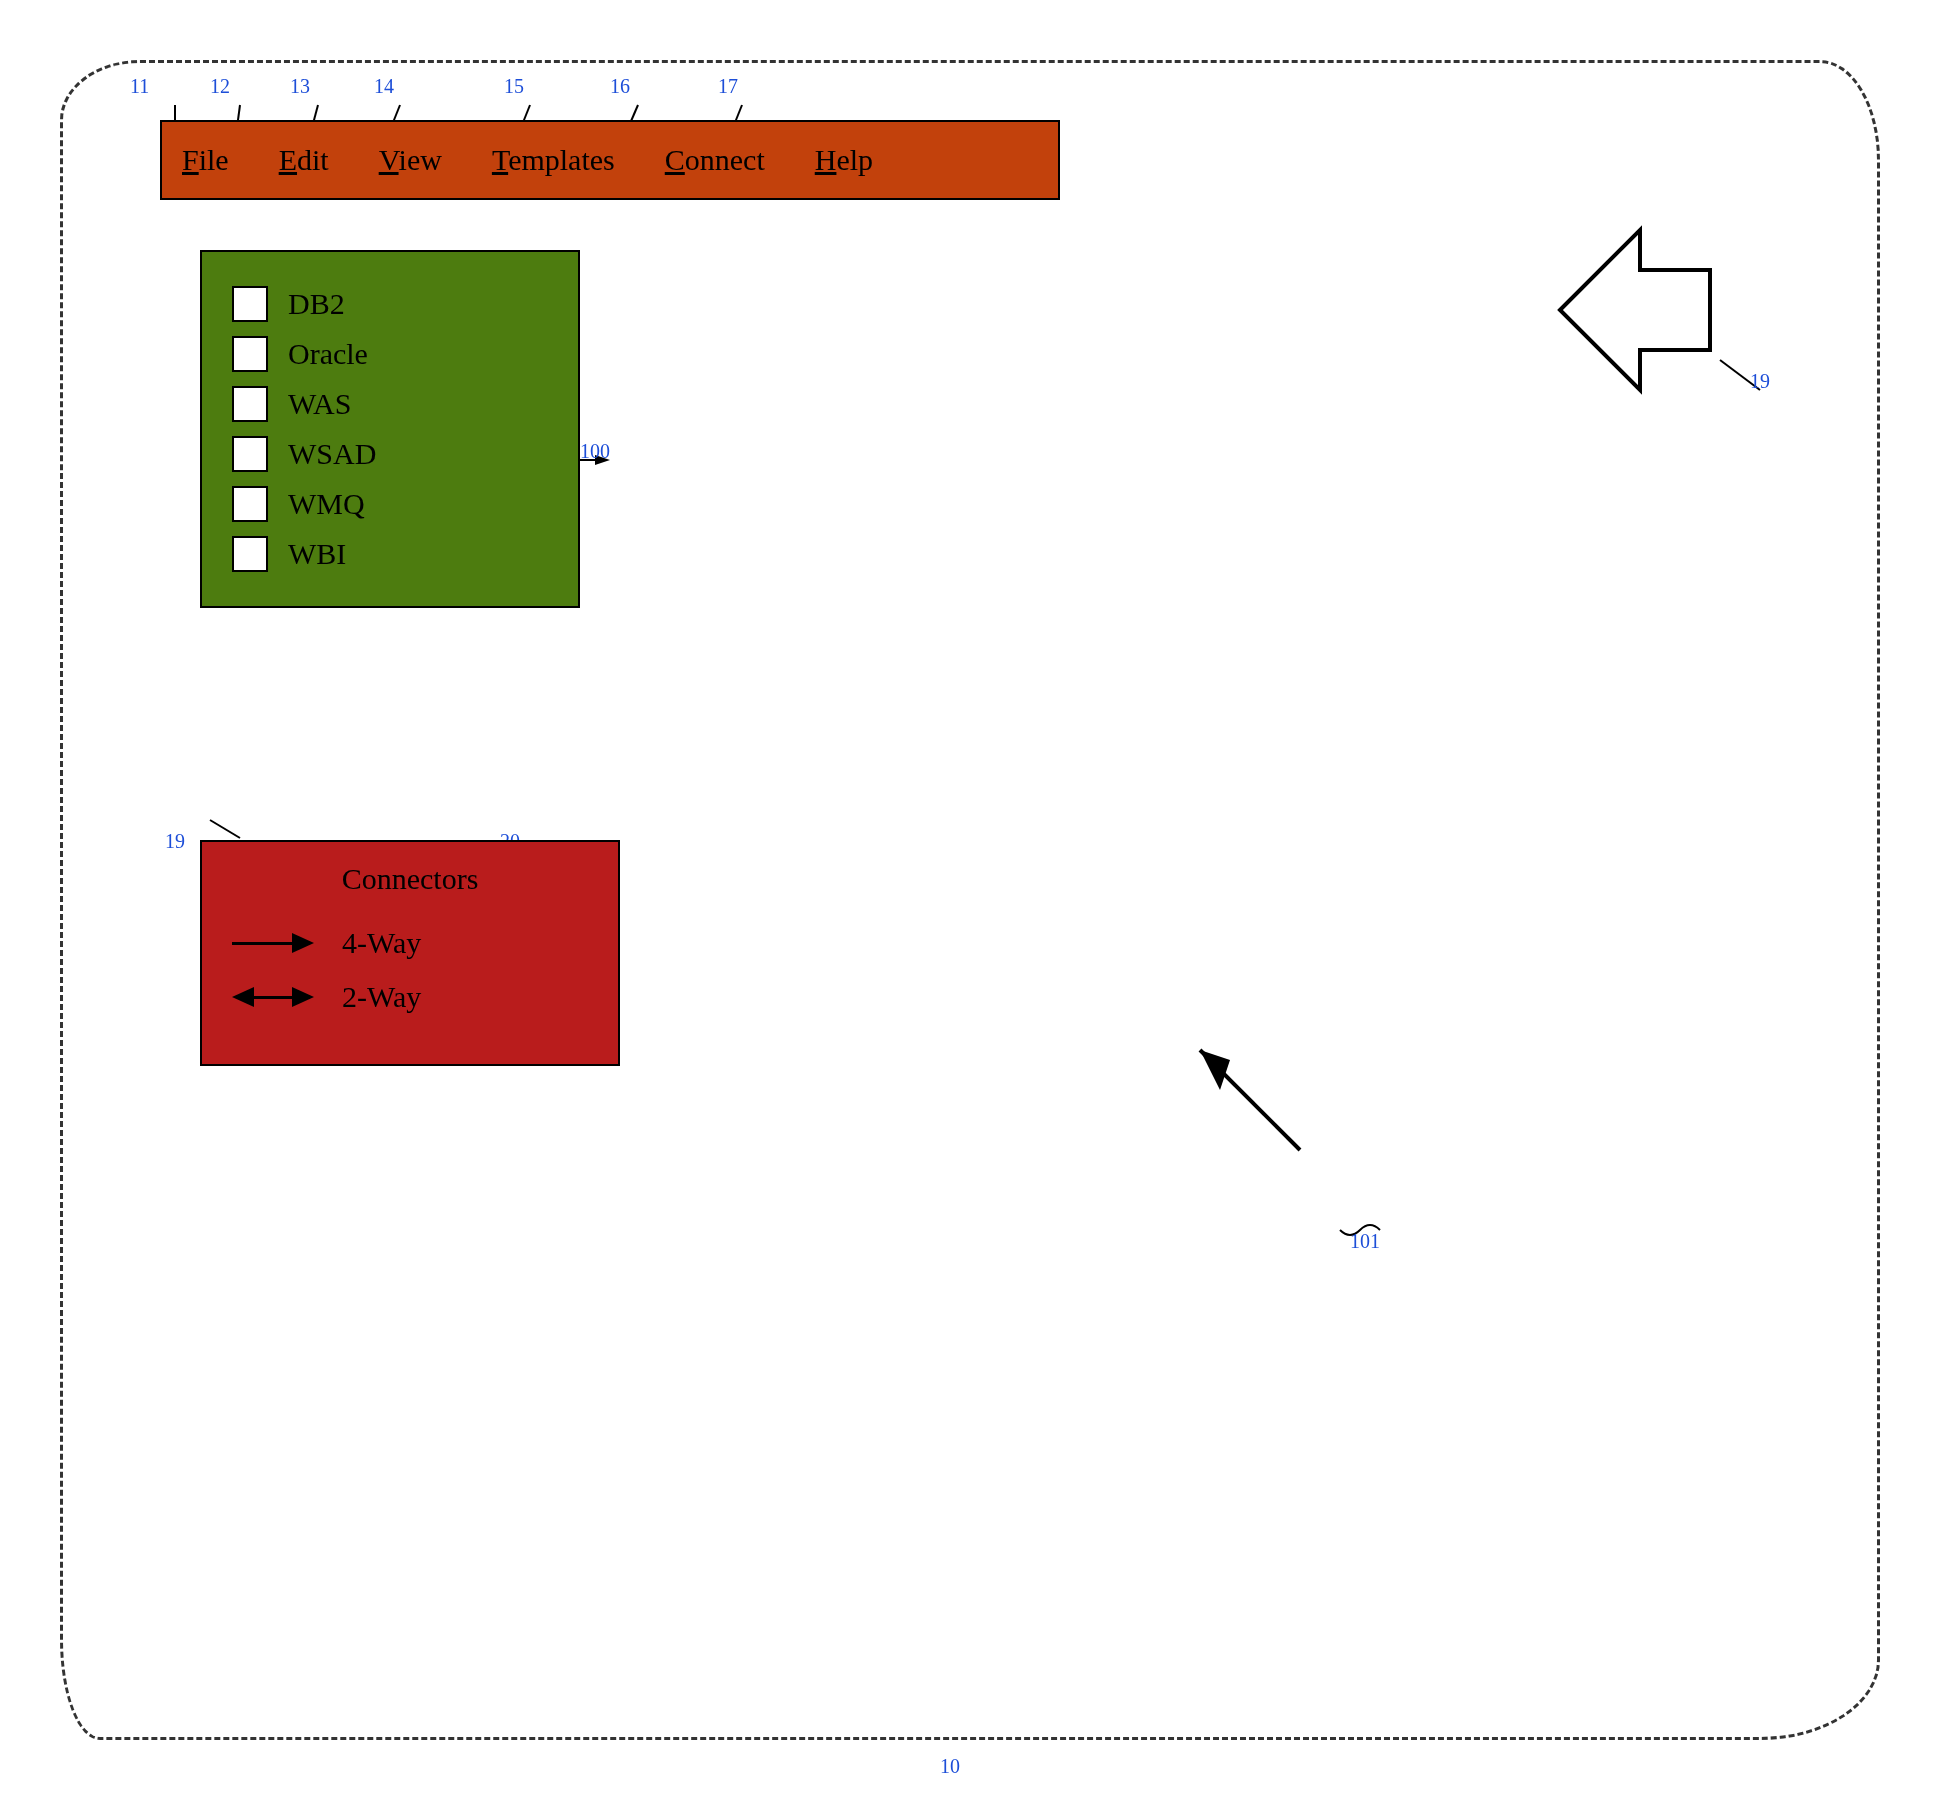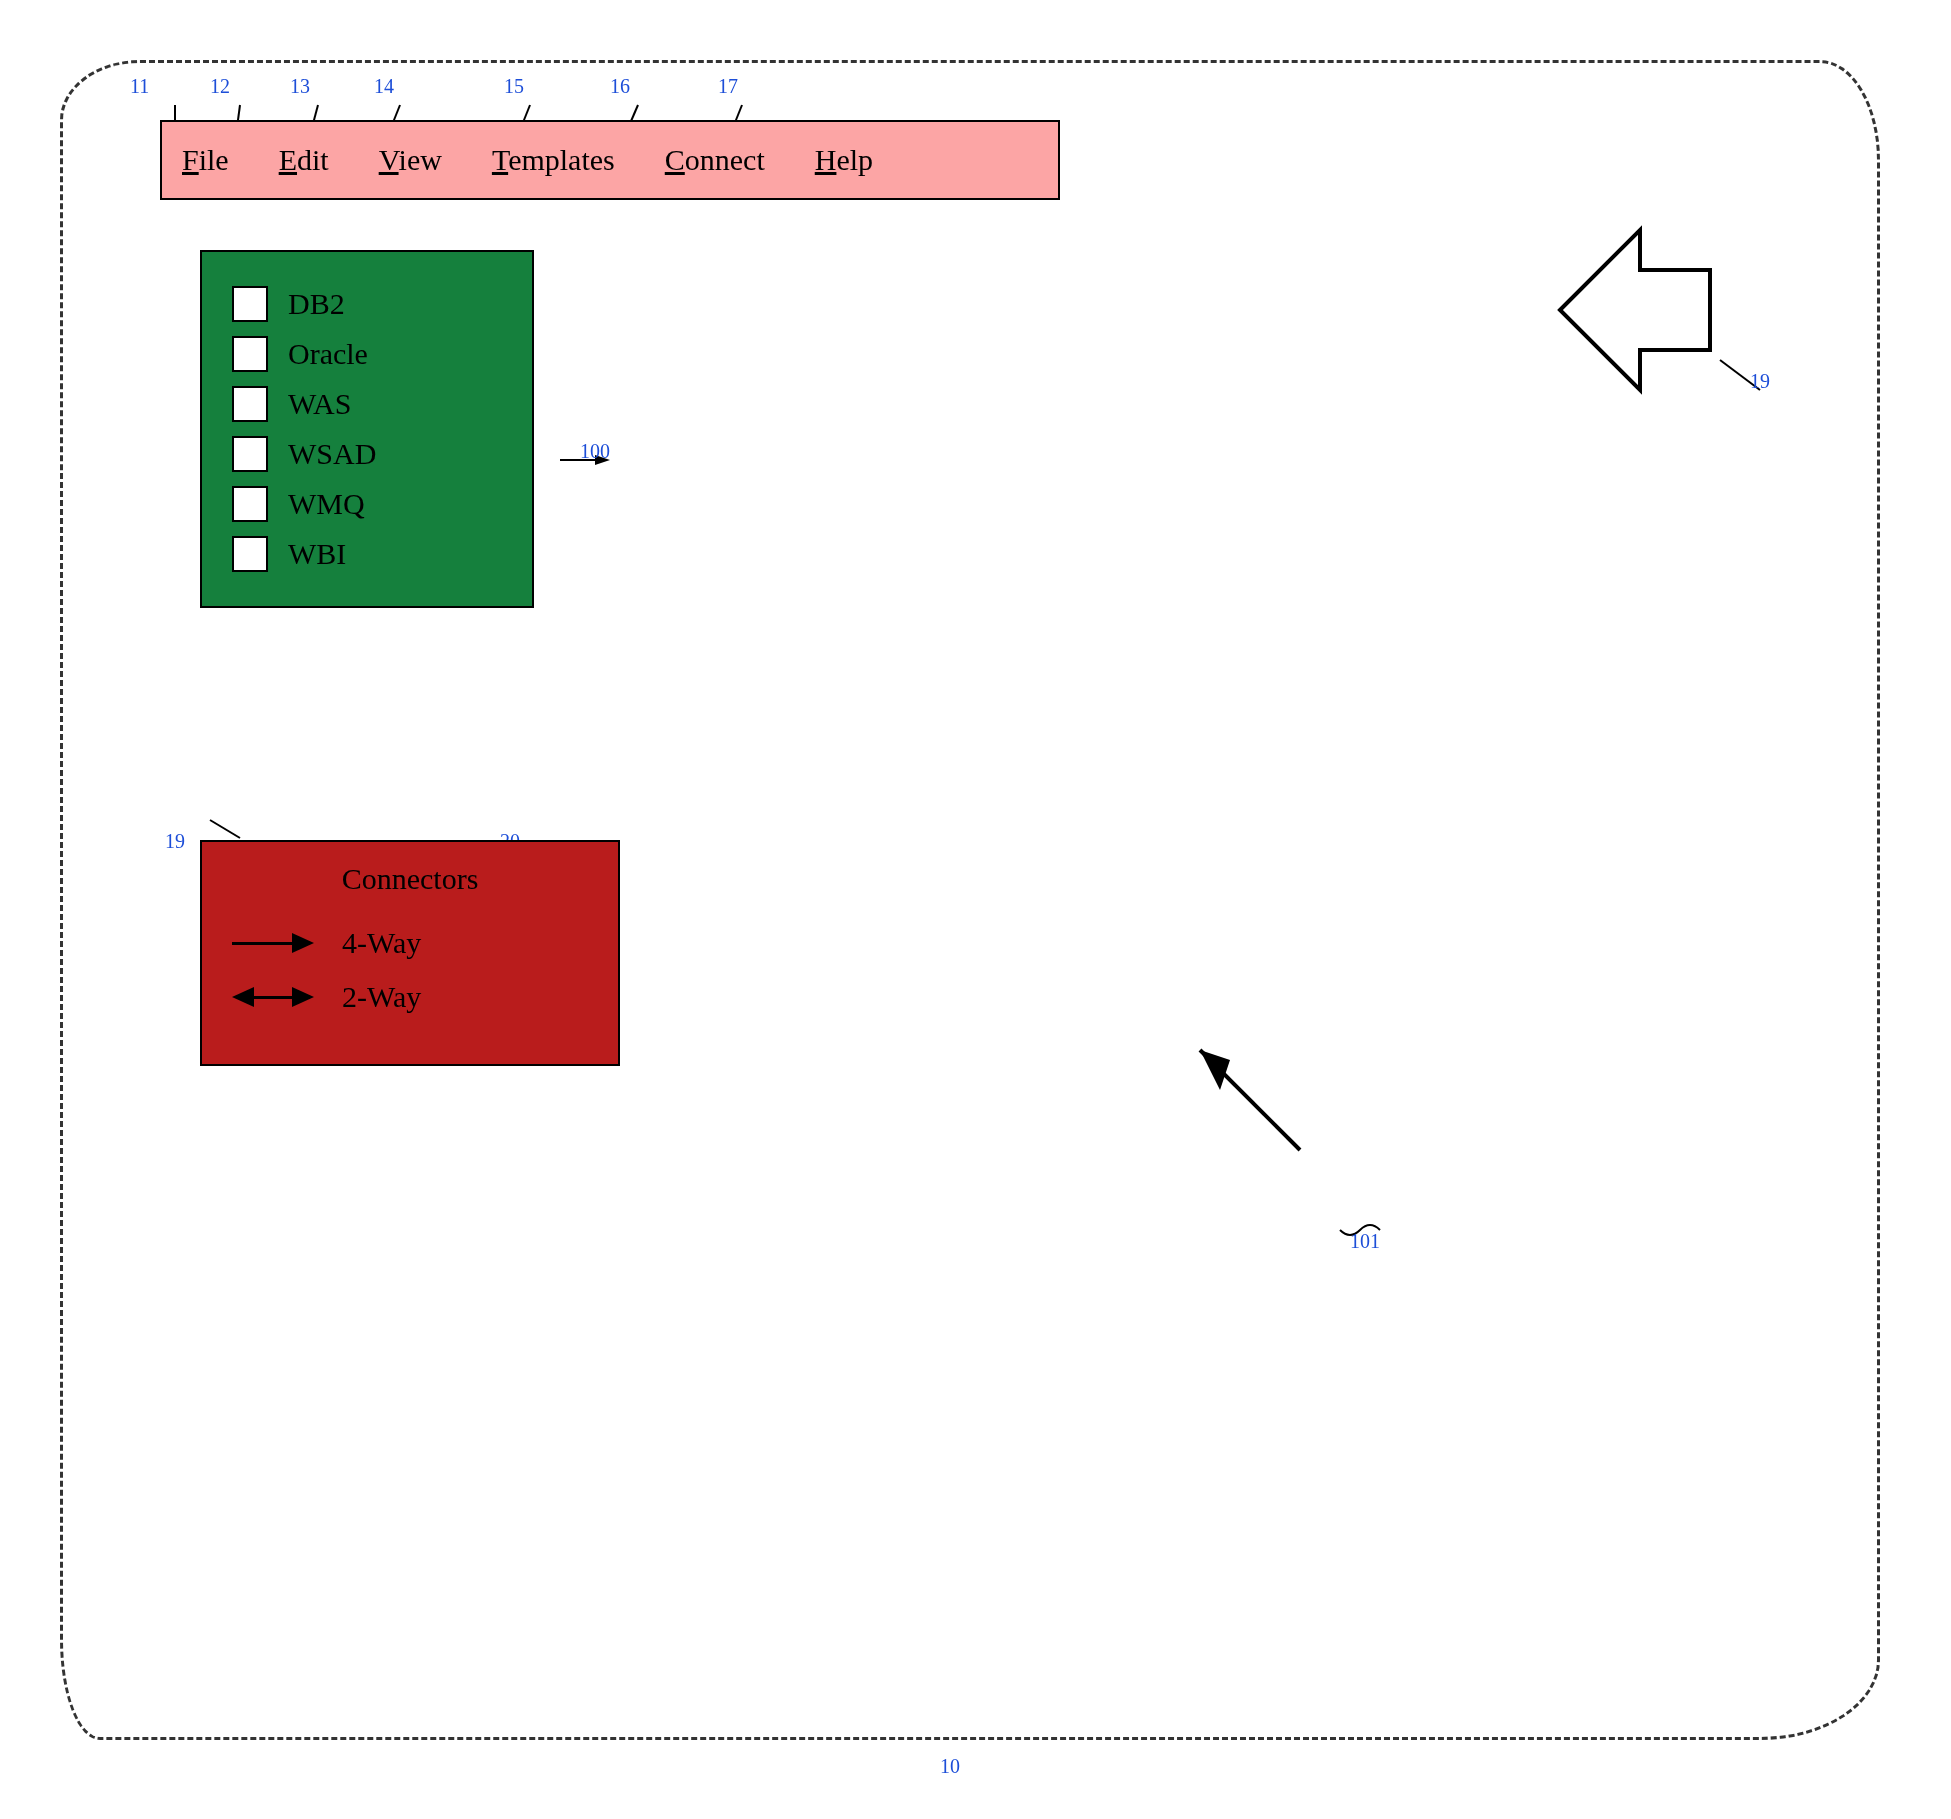--- a/index.html
+++ b/index.html
@@ -25,21 +25,21 @@
     }
 
     
     .menu-bar {
       position: absolute;
       top: 120px;
       left: 160px;
       width: 900px;
       height: 80px;
       border: 2.5px solid #000;
-      background: #fca5a5;
+      background: #c2410c;
       display: flex;
       align-items: center;
       padding: 0 20px;
       gap: 50px;
     }
 
     .menu-item {
       font-size: 30px;
       color: #000;
       cursor: pointer;
@@ -49,23 +49,23 @@
 
     .menu-item .underline {
       text-decoration: underline;
     }
 
     
     .checkbox-panel {
       position: absolute;
       top: 250px;
       left: 200px;
-      width: 334px;
-      border: 2.5px solid #000;
-      background: #15803d;
+      width: 380px;
+      border: 2.5px solid #000;
+      background: #4d7c0f;
       padding: 20px 30px;
     }
 
     .checkbox-row {
       display: flex;
       align-items: center;
       gap: 20px;
       margin: 14px 0;
     }
 

